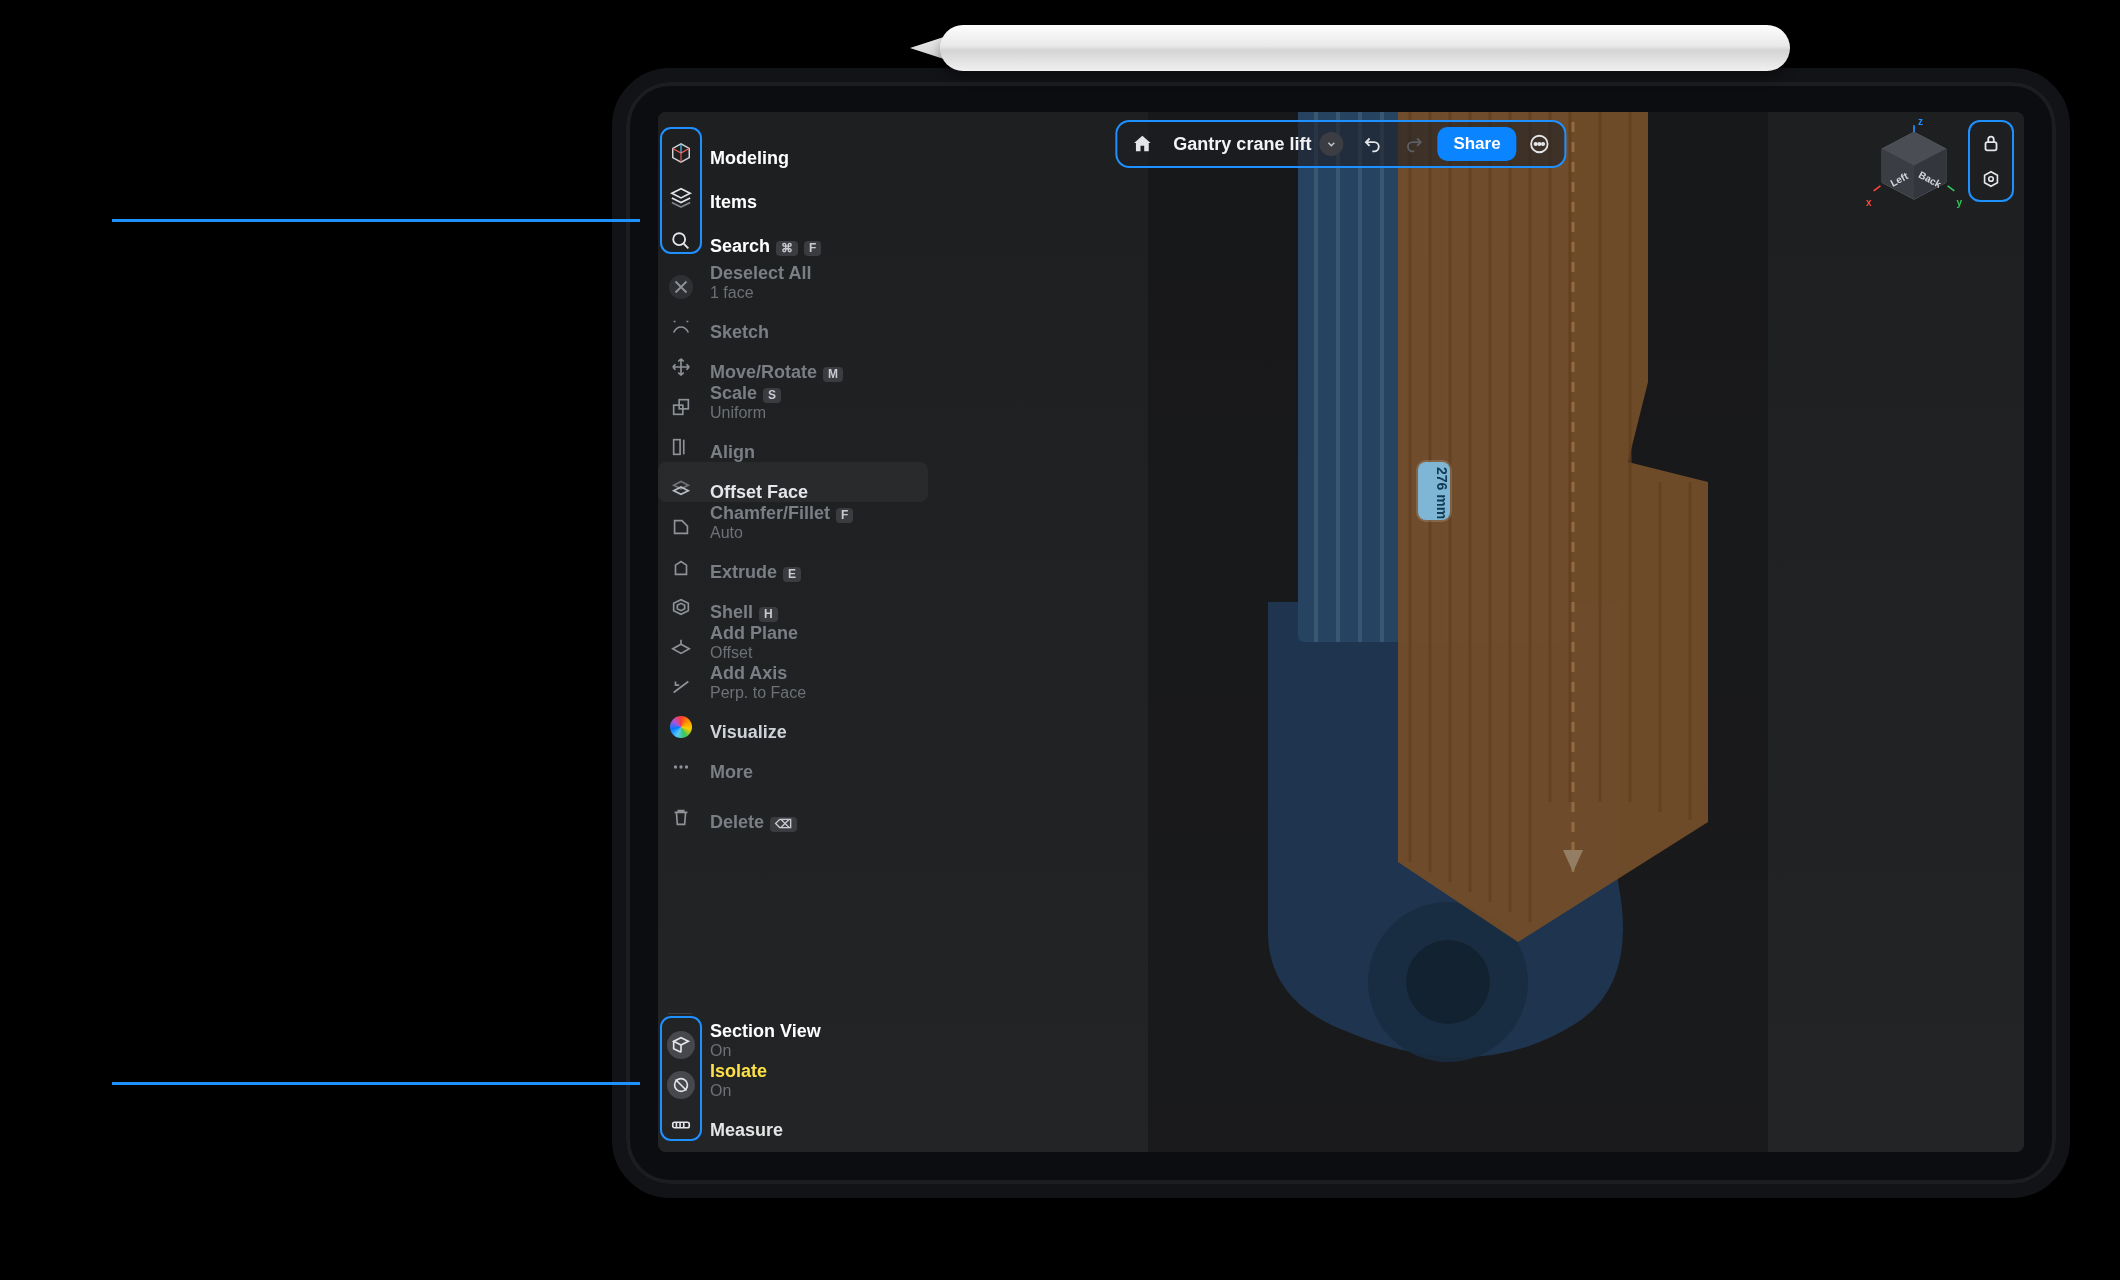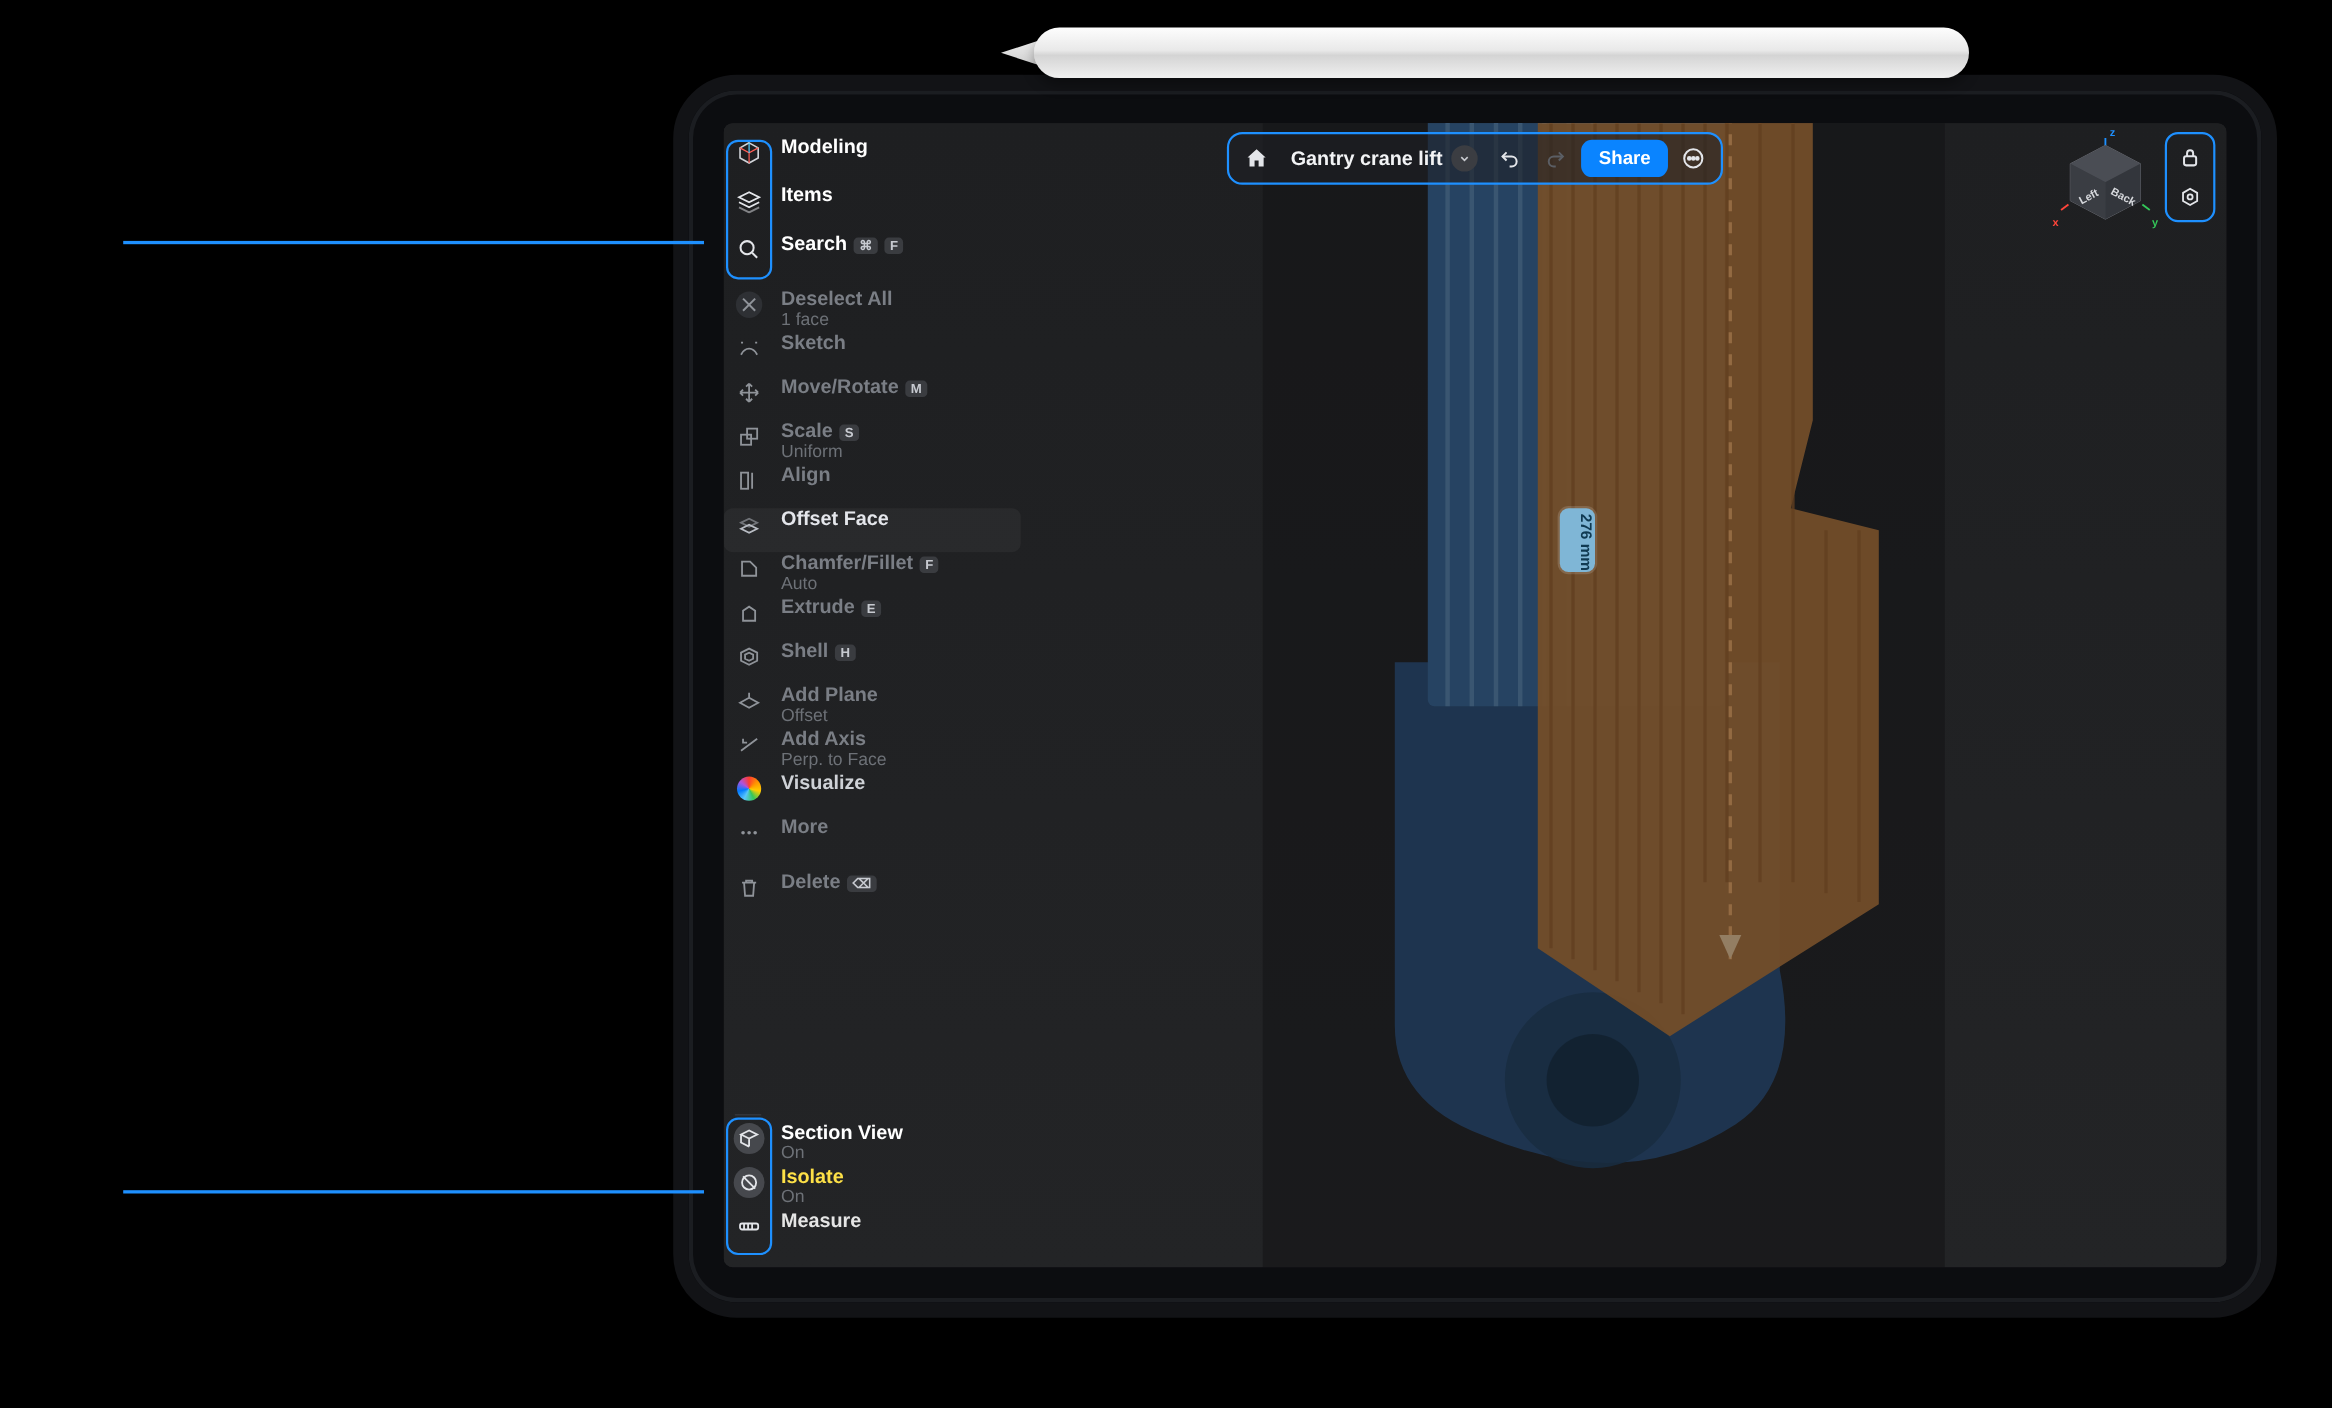--- a/index.html
+++ b/index.html
@@ -95,21 +95,21 @@
   .sidebar {
     position: absolute;
     left: 0;
     top: 0;
     bottom: 0;
     width: 270px;
     padding-top: 12px;
   }
   .sb-row {
     display: flex;
-    align-items: flex-start;
+    align-items: flex-end;
     gap: 14px;
     height: 40px;
     padding-left: 8px;
   }
   .sb-row.tall { height: 44px; }
   .sb-icon {
     width: 30px;
     height: 30px;
     border-radius: 7px;
     display: flex;

